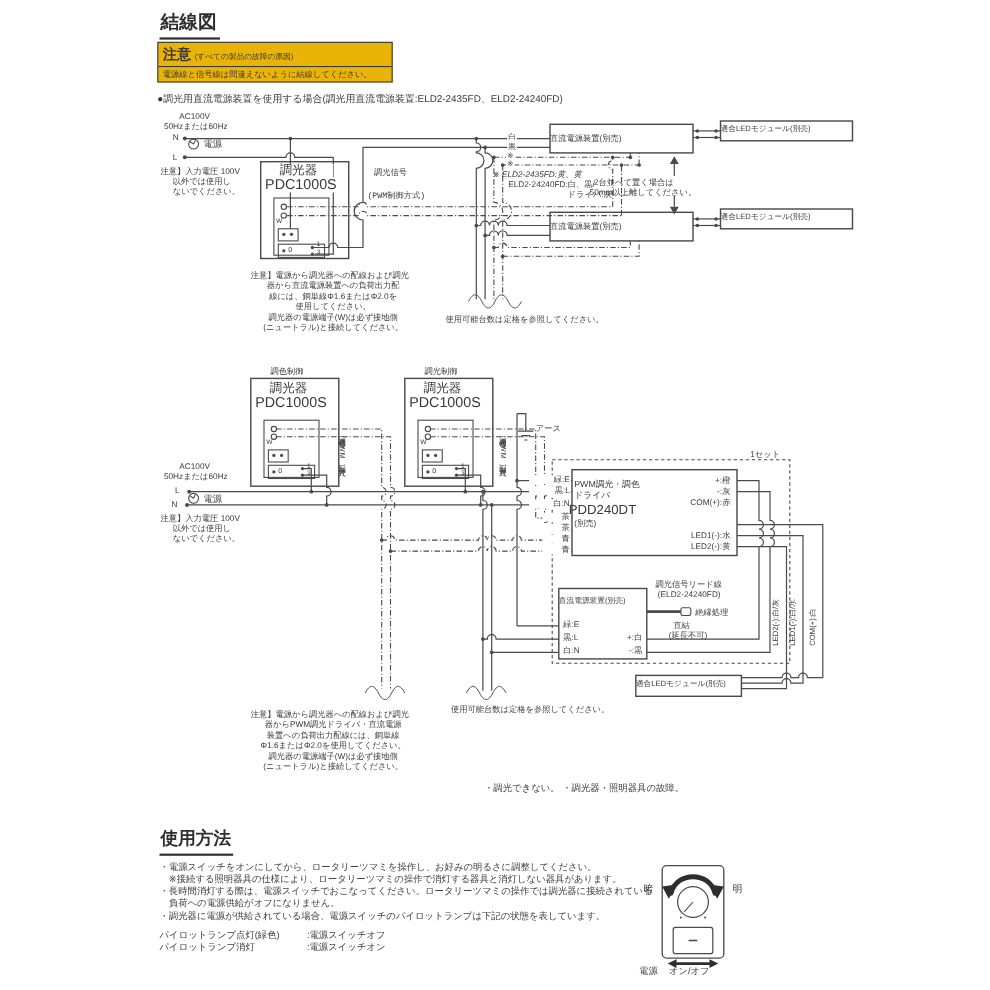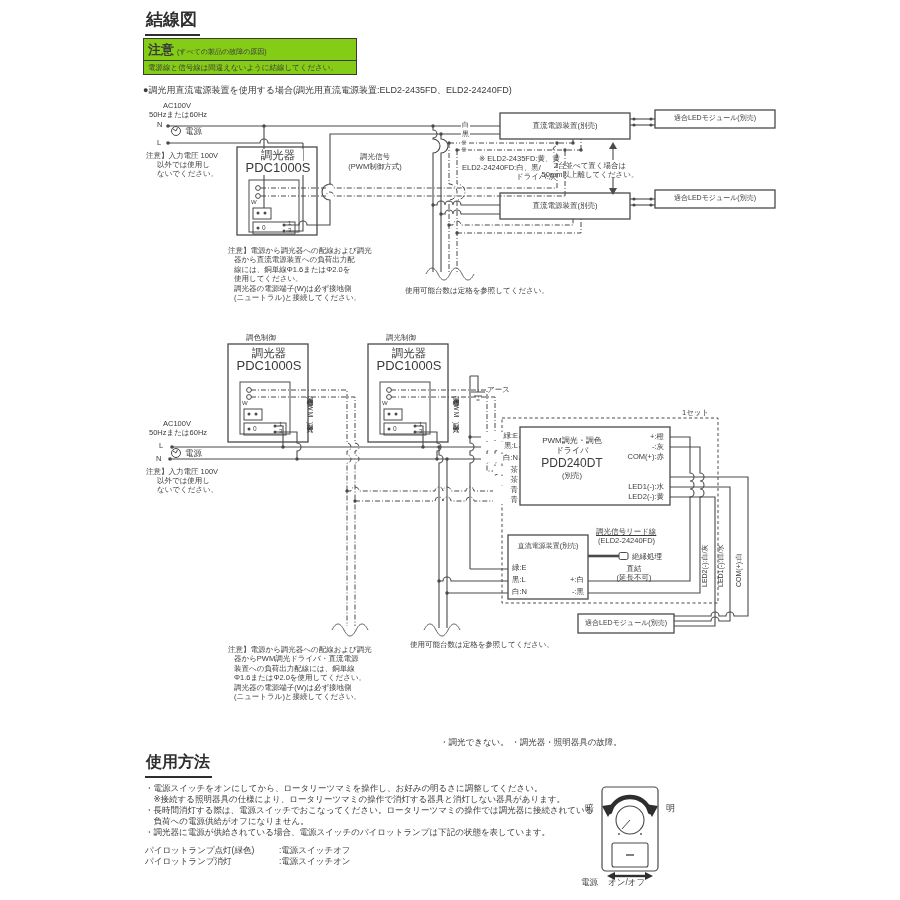--- a/index.html
+++ b/index.html
@@ -5,28 +5,28 @@
   html,body{margin:0;padding:0;background:#fff;}
   .page{position:relative;width:900px;height:900px;background:#fff;overflow:hidden;
         font-family:"Liberation Sans","DejaVu Sans",sans-serif;color:#3a3a3a;}
   .abs{position:absolute;}
   .t7{font-size:7px;line-height:1.15;}
   .t75{font-size:7.5px;line-height:1.2;}
   .t8{font-size:8px;line-height:1.2;}
   .t85{font-size:8.5px;line-height:1.3;}
   .t9{font-size:9px;line-height:1.25;}
   .b{font-weight:normal;}
-  .c{text-align:center;}
+  .c{}
   .r{text-align:right;}
   .wbg{background:#fff;padding:0 1px;line-height:1.05;}
   .sec-title{font-size:17px;font-weight:bold;color:#2e2e2e;border-bottom:2px solid #2e2e2e;padding:0 3px 3px 1px;}
-  .caution-box{border:1.2px solid #3a3a3a;width:212px;background:#84cc16;}
+  .caution-box{border:1.2px solid #3a3a3a;width:212px;background:#eab308;}
   .caution-row1{padding:2px 4px 1px 4px;display:flex;align-items:baseline;gap:3px;}
   .caution-row2{border-top:1.2px solid #3a3a3a;padding:2px 4px;}
-  .note-block div{font-size:7.5px;line-height:9.4px;}
+  .note-block div{font-size:7.5px;line-height:9.4px;text-align:center;}
   .note-block div.ind{margin-left:6px;}
   .vrot{position:absolute;transform:rotate(-90deg);transform-origin:0 100%;white-space:nowrap;font-size:7px;}
   .vtate{position:absolute;writing-mode:vertical-rl;font-size:6.5px;letter-spacing:1px;line-height:9px;height:64px;}
   .pilot-row{display:flex;font-size:8.5px;line-height:11px;}
   .pilot-label{width:134px;}
   svg{position:absolute;left:0;top:0;}
 </style>
 </head>
 <body>
 
@@ -247,26 +247,26 @@
   <div style="margin-left:11px;">以外では使用し</div>
   <div style="margin-left:11px;">ないでください。</div>
 </div>
 <div class="abs b c wbg" style="left:253px;top:149px;width:48px;font-size:11.5px;">調光器</div>
 <div class="abs b c wbg" style="left:240px;top:161px;width:74px;font-size:13px;">PDC1000S</div>
 <div class="abs" style="left:251px;top:199px;font-size:6px;">W</div>
 <div class="abs" style="left:262px;top:224px;font-size:6.5px;">0</div>
 <div class="abs" style="left:288px;top:220px;font-size:6px;">1</div>
 <div class="abs" style="left:288px;top:227px;font-size:6px;">3</div>
 <div class="abs t75 c" style="left:340px;top:152px;width:70px;">調光信号</div>
-<div class="abs t75 c" style="left:334px;top:162px;width:82px;">(PWM制御方式)</div>
+<div class="abs t75 c" style="left:334px;top:175px;width:82px;font-family:Liberation Mono, monospace;">(PWM制御方式)</div>
 <div class="abs t7 wbg" style="left:461px;top:121px;">白</div>
 <div class="abs t7 wbg" style="left:461px;top:130px;">黒</div>
 <div class="abs t7 wbg" style="left:460px;top:139px;">※</div>
 <div class="abs t7 wbg" style="left:460px;top:146px;">※</div>
-<div class="abs t75" style="left:479px;top:154px;">※ ELD2-2435FD:黄、黄</div>
+<div class="abs t75" style="left:448px;top:154px;font-style:italic;">※ ELD2-2435FD:黄、黄</div>
 <div class="abs t75" style="left:462px;top:163px;">ELD2-24240FD:白、黒/</div>
 <div class="abs t75" style="left:516px;top:172px;">ドライバ:灰</div>
 <div class="abs t75 c" style="left:540px;top:161px;width:100px;">2台並べて置く場合は</div>
 <div class="abs t75 c" style="left:536px;top:170px;width:108px;">50mm以上離してください。</div>
 <div class="abs t75 c" style="left:500px;top:121px;width:130px;">直流電源装置(別売)</div>
 <div class="abs t7 c" style="left:655px;top:114px;width:120px;">適合LEDモジュール(別売)</div>
 <div class="abs t75 c" style="left:500px;top:201px;width:130px;">直流電源装置(別売)</div>
 <div class="abs t7 c" style="left:655px;top:194px;width:120px;">適合LEDモジュール(別売)</div>
 <div class="abs note-block" style="left:228px;top:246px;">
   <div>注意】電源から調光器への配線および調光</div>
@@ -323,40 +323,40 @@
 <div class="abs t75 r" style="left:600px;top:452px;width:64px;">COM(+):赤</div>
 <div class="abs t75 r" style="left:600px;top:482px;width:64px;">LED1(-):水</div>
 <div class="abs t75 r" style="left:600px;top:492px;width:64px;">LED2(-):黄</div>
 
 <div class="abs c" style="left:508px;top:541px;width:80px;font-size:7px;">直流電源装置(別売)</div>
 <div class="abs t75" style="left:512px;top:563px;">緑:E</div>
 <div class="abs t75" style="left:512px;top:575px;">黒:L</div>
 <div class="abs t75" style="left:512px;top:587px;">白:N</div>
 <div class="abs t75 r" style="left:548px;top:575px;width:36px;">+:白</div>
 <div class="abs t75 r" style="left:548px;top:587px;width:36px;">-:黒</div>
-<div class="abs t75" style="left:596px;top:527px;text-decoration:underline;">調光信号リード線</div>
+<div class="abs t75" style="left:596px;top:527px;">調光信号リード線</div>
 <div class="abs t75" style="left:598px;top:536px;">(ELD2-24240FD)</div>
 <div class="abs t75" style="left:632px;top:552px;">絶縁処理</div>
 <div class="abs t75 c" style="left:612px;top:564px;width:44px;">直結</div>
 <div class="abs t75 c" style="left:608px;top:573px;width:52px;">(延長不可)</div>
 <div class="vrot" style="left:710px;top:577px;">LED2(-):白/灰</div>
 <div class="vrot" style="left:726px;top:577px;">LED1(-):白/水</div>
 <div class="vrot" style="left:744px;top:577px;">COM(+):白</div>
 <div class="abs t7 c" style="left:578px;top:619px;width:96px;">適合LEDモジュール(別売)</div>
 <div class="abs note-block" style="left:228px;top:645px;">
   <div>注意】電源から調光器への配線および調光</div>
   <div class="ind">器からPWM調光ドライバ・直流電源</div>
   <div class="ind">装置への負荷出力配線には、銅単線</div>
   <div class="ind">Φ1.6またはΦ2.0を使用してください。</div>
   <div class="ind">調光器の電源端子(W)は必ず接地側</div>
   <div class="ind">(ニュートラル)と接続してください。</div>
 </div>
 <div class="abs t75" style="left:410px;top:640px;">使用可能台数は定格を参照してください。</div>
 
-<div class="abs t85" style="left:440px;top:711px;margin-top:26px;">・調光できない。 ・調光器・照明器具の故障。</div>
+<div class="abs t85" style="left:440px;top:711px;">・調光できない。 ・調光器・照明器具の故障。</div>
 
 <div class="abs" style="left:145px;top:752px;font-size:16px;font-weight:bold;color:#2e2e2e;border-bottom:2px solid #2e2e2e;padding:0 2px 3px 1px;">使用方法</div>
 <div class="abs" style="left:145px;top:845px;">
   <div class="pilot-row">
     <span class="pilot-label">パイロットランプ点灯(緑色)</span>
     <span>:電源スイッチオフ</span>
   </div>
   <div class="pilot-row">
     <span class="pilot-label">パイロットランプ消灯</span>
     <span>:電源スイッチオン</span>

